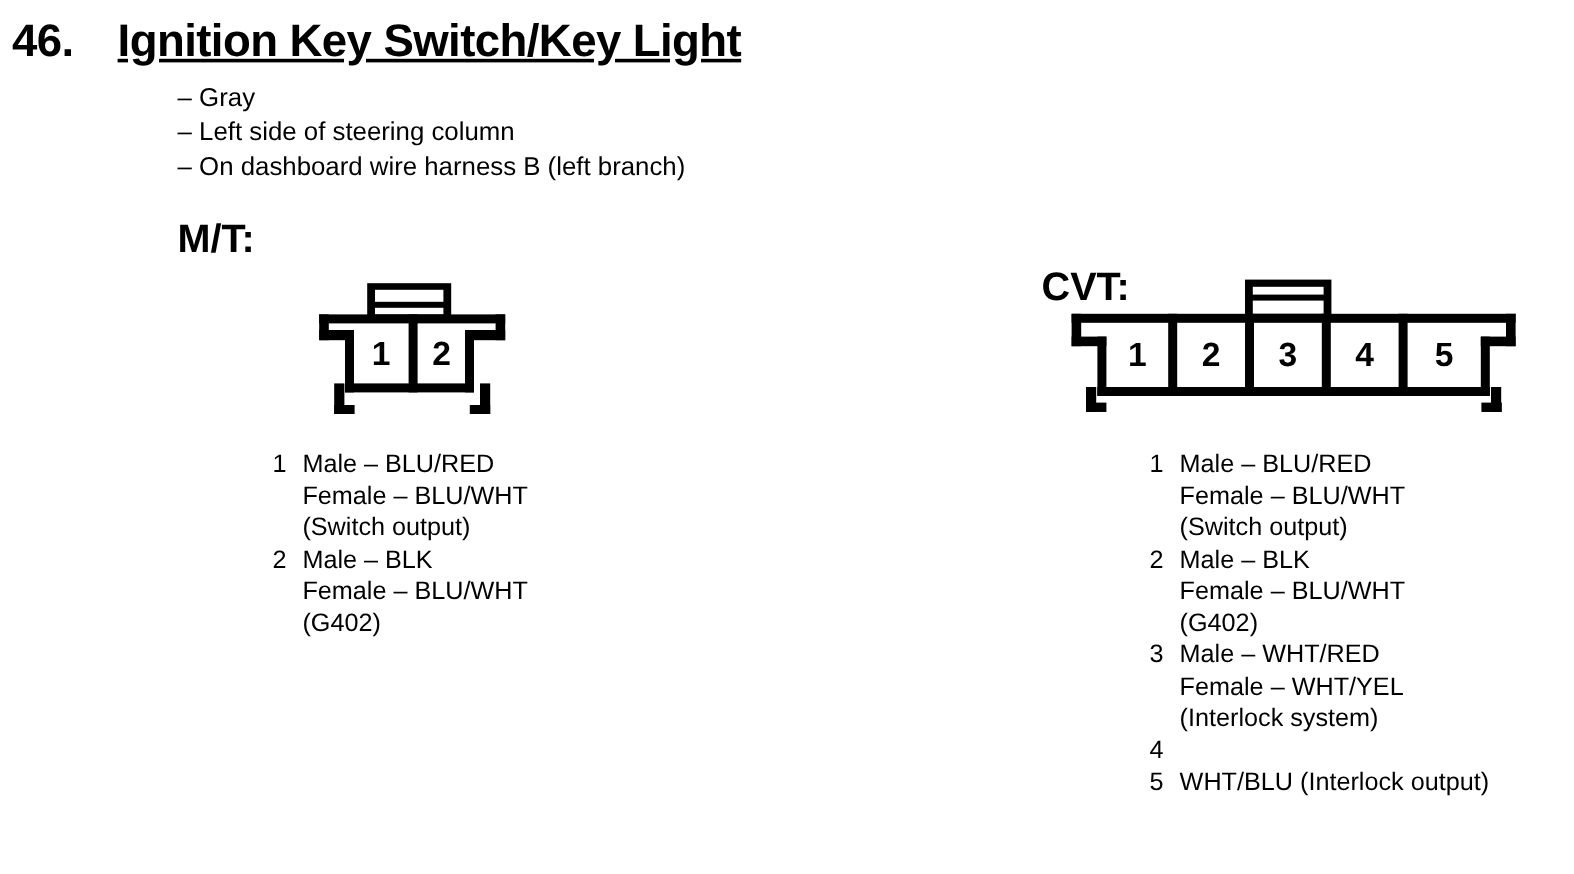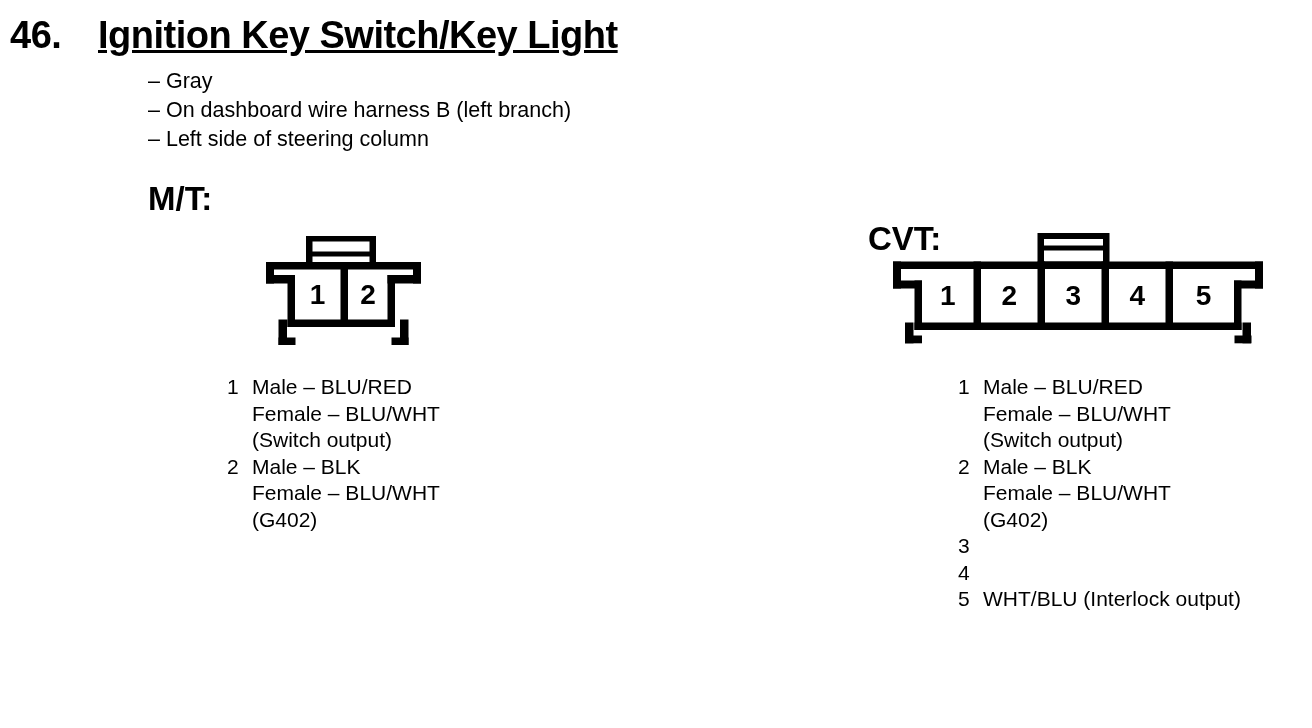--- a/index.html
+++ b/index.html
@@ -56,22 +56,22 @@
 </head>
 <body>
 
 <div class="page">
 
   <div class="abs title-num">46.</div>
   <div class="abs page-title">Ignition Key Switch/Key Light</div>
 
   <div class="abs bullets">
     <div>– Gray</div>
+    <div>– Left side of steering column</div>
     <div>– On dashboard wire harness B (left branch)</div>
-    <div>– Left side of steering column</div>
   </div>
 
   <div class="abs sec-label mt">M/T:</div>
 
   <svg class="abs" style="left:258px;top:230px" width="174" height="120" viewBox="0 0 174 120">
     <g>
       <rect x="48" y="6" width="70" height="33" fill="#000"></rect>
       <rect x="54.5" y="11.5" width="57" height="10" fill="#fff"></rect>
       <rect x="54.5" y="26.5" width="57" height="5.5" fill="#fff"></rect>
     </g>
@@ -158,20 +158,25 @@
     <div class="pin-item">
       <div class="pin-num">2</div>
       <div class="pin-lines">
         <div>Male – BLK</div>
         <div>Female – BLU/WHT</div>
         <div>(G402)</div>
       </div>
     </div>
     <div class="pin-item">
       <div class="pin-num">3</div>
+      <div class="pin-lines">
+        <div>Male – WHT/RED</div>
+        <div>Female – WHT/YEL</div>
+        <div>(Interlock system)</div>
+      </div>
     </div>
     <div class="pin-item">
       <div class="pin-num">4</div>
     </div>
     <div class="pin-item">
       <div class="pin-num">5</div>
       <div class="pin-lines">
         <div>WHT/BLU (Interlock output)</div>
       </div>
     </div>

